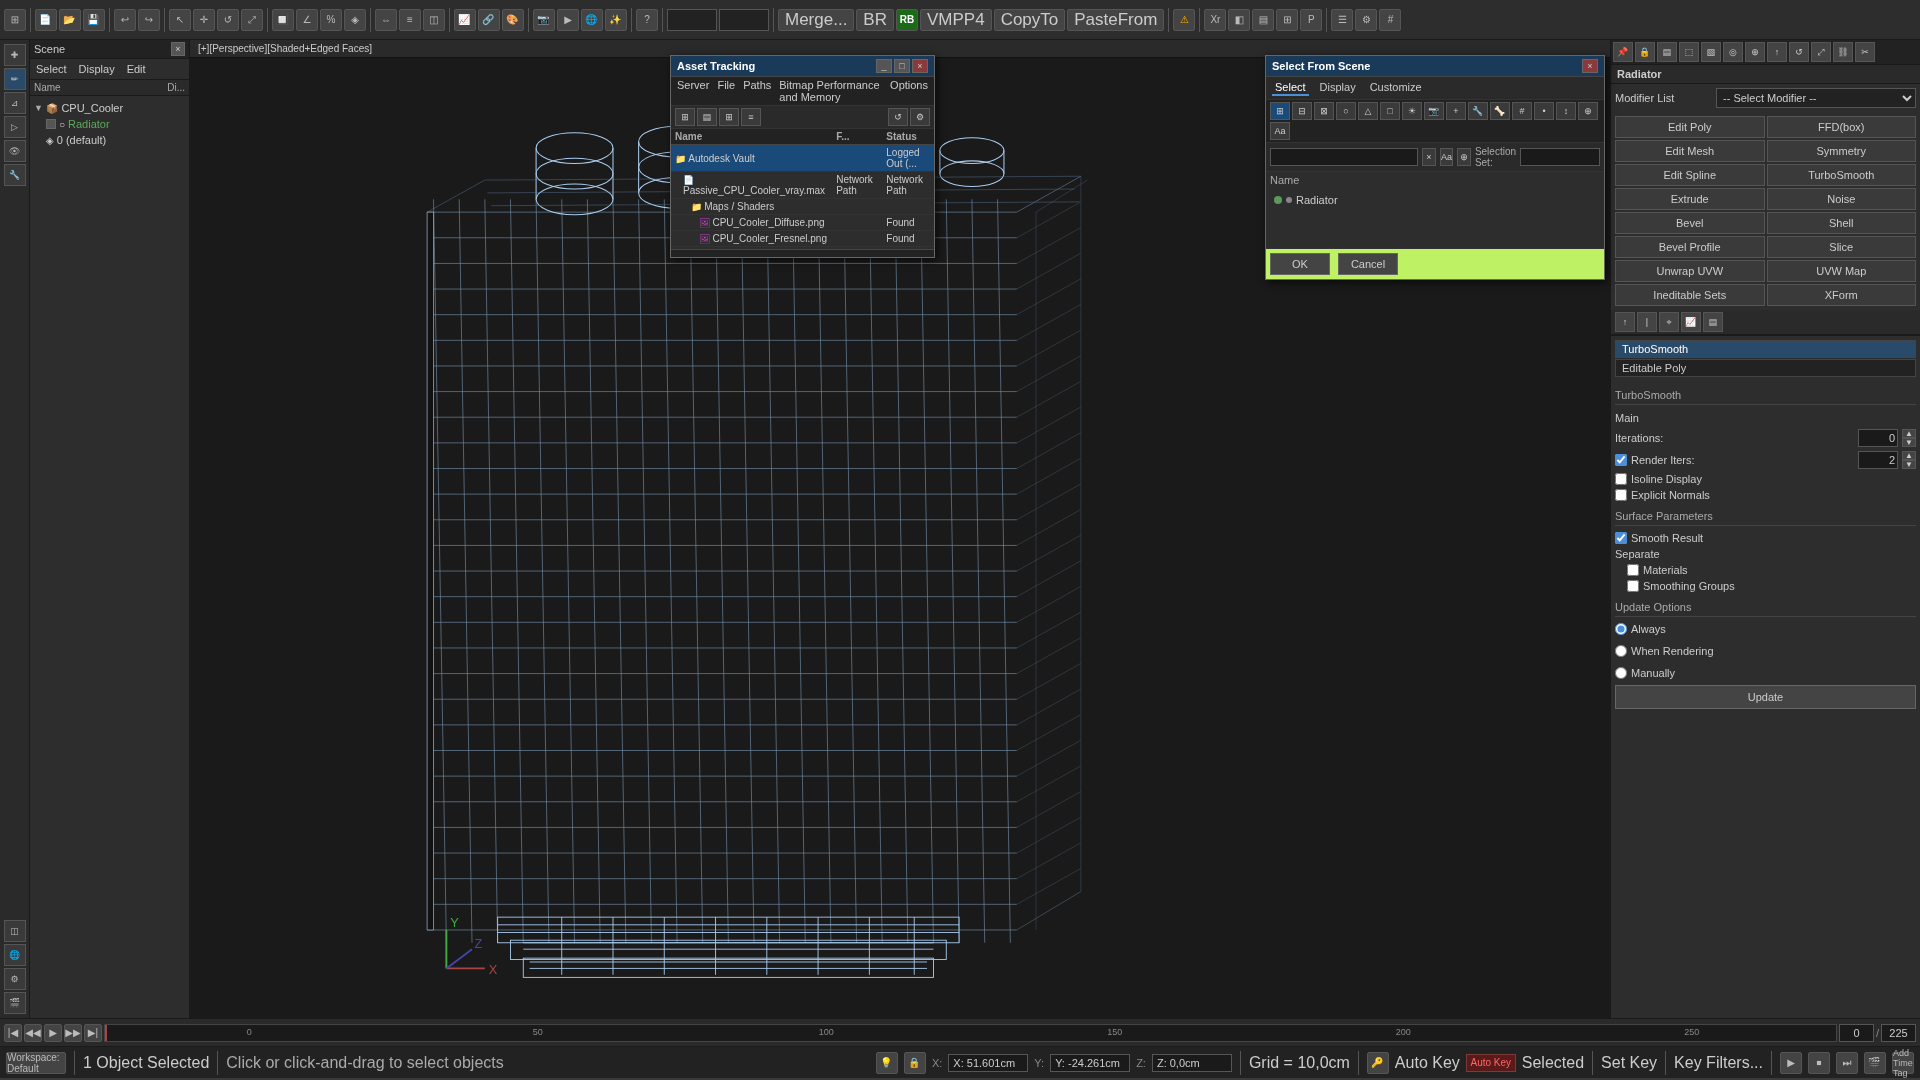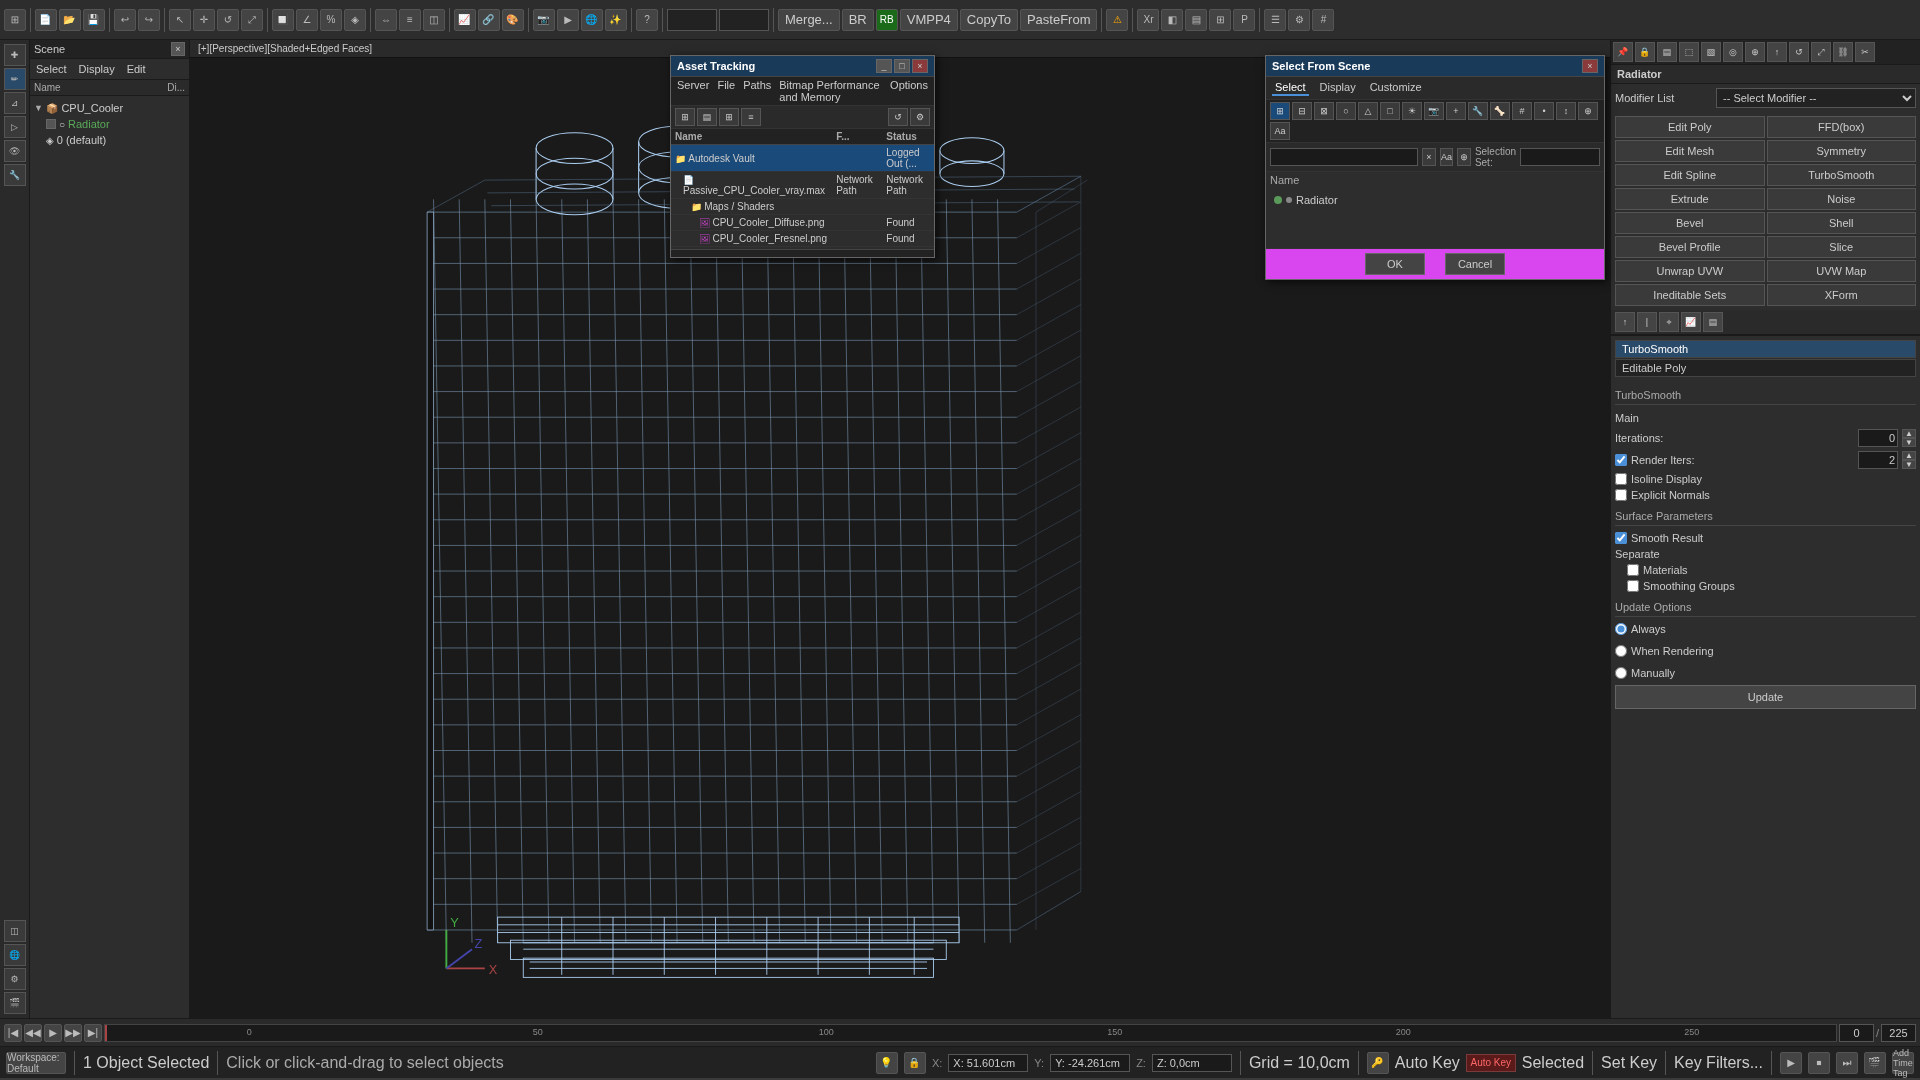--- a/index.html
+++ b/index.html
@@ -40,21 +40,21 @@
     }
     .toolbar-separator { width: 1px; height: 24px; background: #555; margin: 0 2px; }
     .toolbar-text-btn {
       height: 22px;
       padding: 0 6px;
       background: #444;
       border: 1px solid #555;
       border-radius: 2px;
       color: #ccc;
       cursor: pointer;
-      font-size: 13px;
+      font-size: 17px;
       display: flex;
       align-items: center;
     }
     .coord-input {
       width: 50px;
       height: 22px;
       background: #222;
       border: 1px solid #555;
       color: #ccc;
       padding: 0 4px;
@@ -522,24 +522,23 @@
       display: flex;
       align-items: center;
       gap: 4px;
       padding: 2px 0;
     }
     .select-item-dot { width: 8px; height: 8px; border-radius: 50%; background: #aaa; }
     .select-item-dot.active { background: #5a9a5a; }
     .select-item-label { font-size: 11px; color: #ccc; }
     .dialog-ok-cancel {
       display: flex;
-      justify-content: center;
-      gap: 20px;
+      gap: 8px;
       padding: 4px;
-      background: #d946ef;
+      background: #bef264;
       border-top: 1px solid #333;
     }
     .ok-btn {
       width: 60px;
       height: 22px;
       background: #444;
       border: 1px solid #666;
       color: #ccc;
       font-size: 11px;
       cursor: pointer;
@@ -621,21 +620,21 @@
   <div class="toolbar-icon">🌐</div>
   <div class="toolbar-icon">✨</div>
   <div class="toolbar-separator"></div>
   <div class="toolbar-icon">?</div>
   <div class="toolbar-separator"></div>
   <input type="text" class="coord-input" style="">
   <input type="text" class="coord-input" style="">
   <div class="toolbar-separator"></div>
   <div class="toolbar-text-btn">Merge...</div>
   <div class="toolbar-text-btn">BR</div>
-  <div class="toolbar-icon" style="background:#1a6a1a; color:#fff; font-weight:normal; font-size:10px;">RB</div>
+  <div class="toolbar-icon" style="background:#1a6a1a; color:#fff; font-weight:bold; font-size:10px;">RB</div>
   <div class="toolbar-text-btn">VMPP4</div>
   <div class="toolbar-text-btn">CopyTo</div>
   <div class="toolbar-text-btn">PasteFrom</div>
   <div class="toolbar-separator"></div>
   <div class="toolbar-icon" style="color:#ffaa00;">⚠</div>
   <div class="toolbar-separator"></div>
   <div class="toolbar-icon">Xr</div>
   <div class="toolbar-icon">◧</div>
   <div class="toolbar-icon">▤</div>
   <div class="toolbar-icon">⊞</div>

